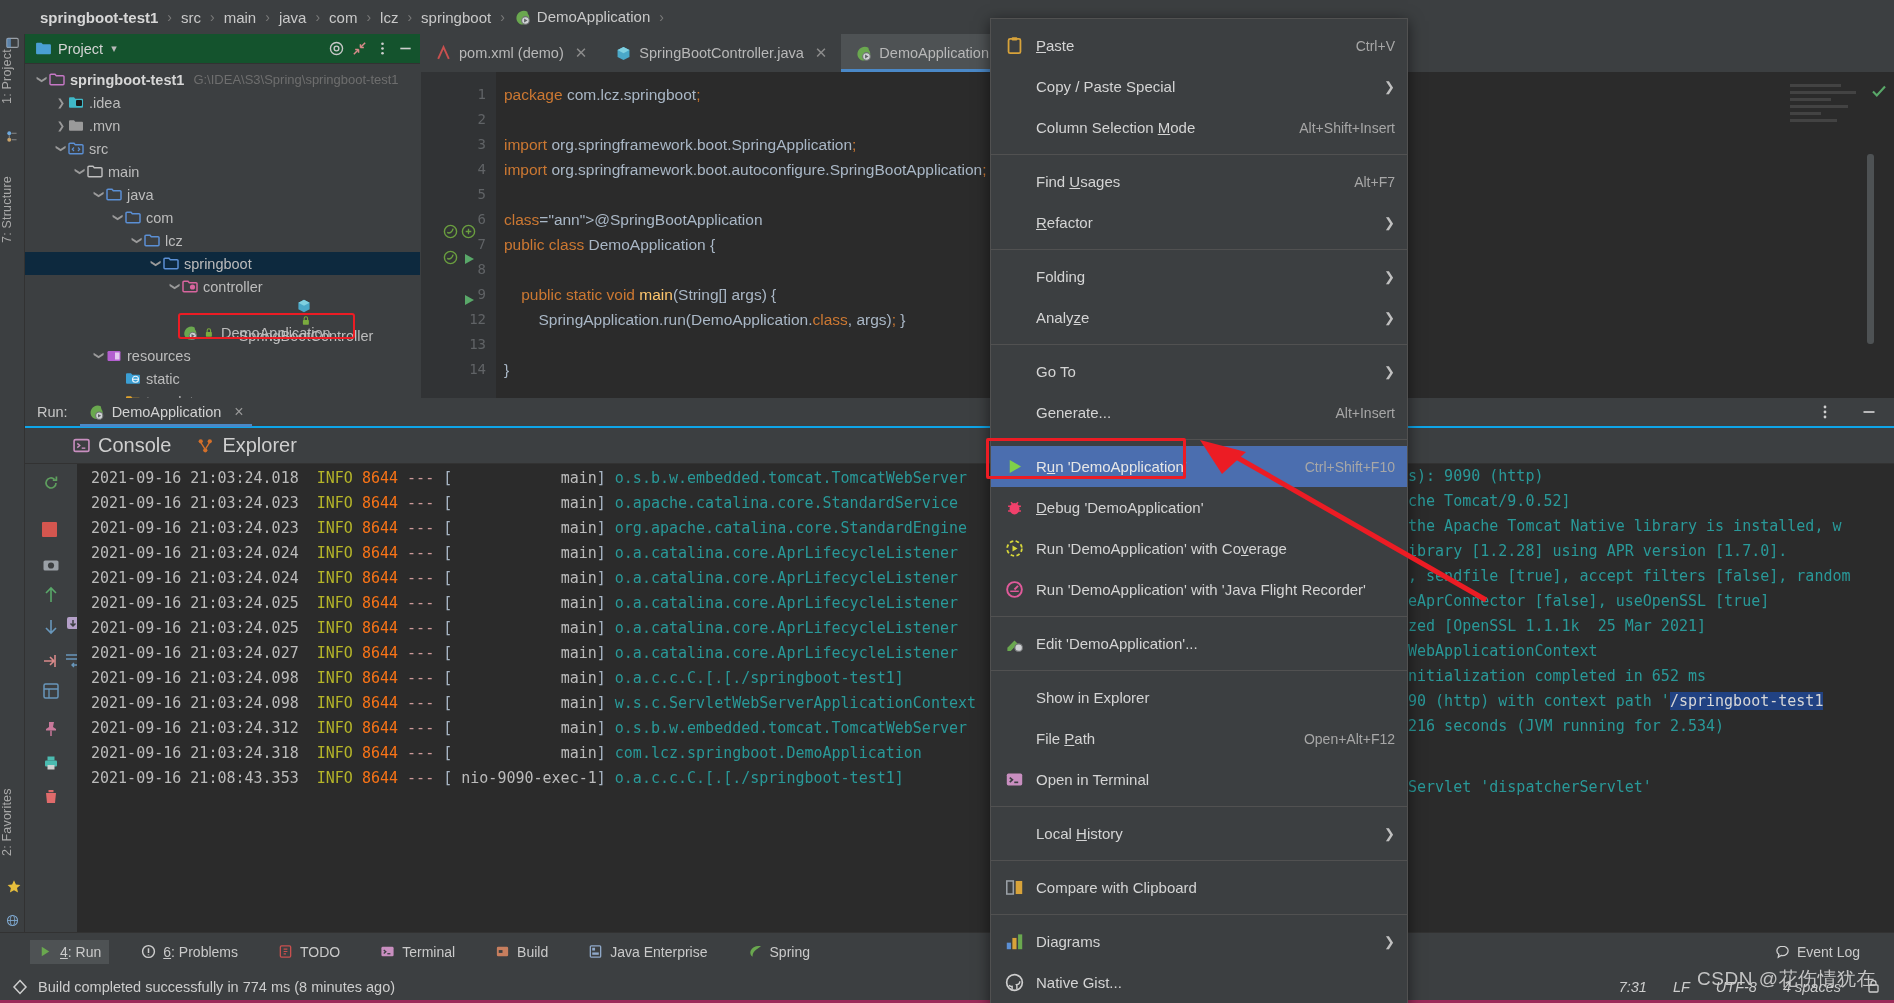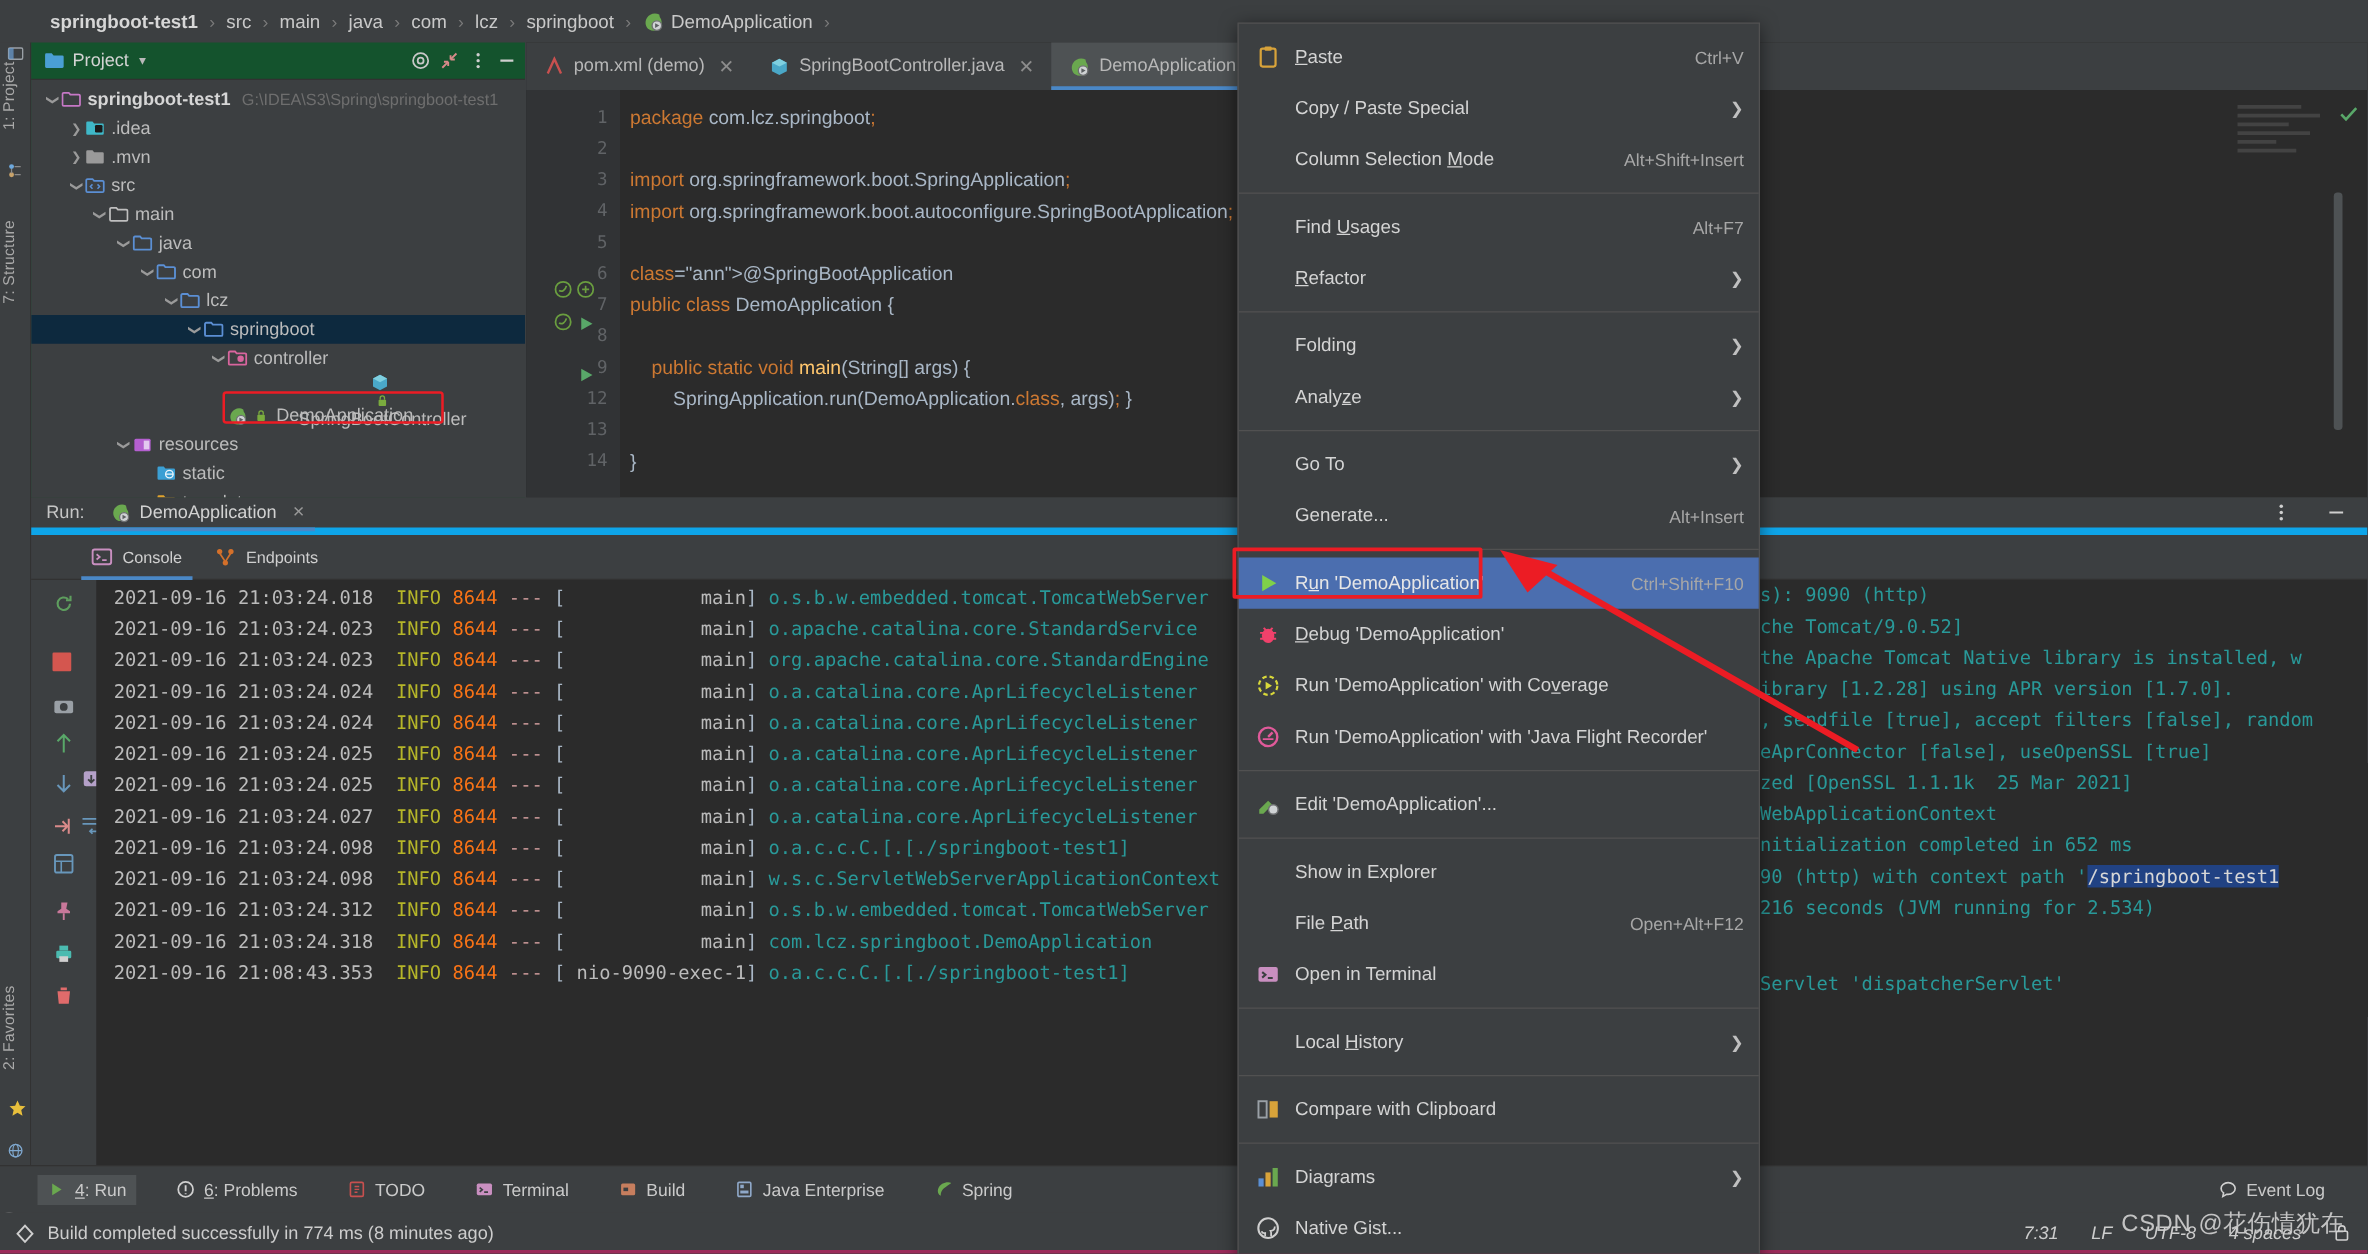--- a/index.html
+++ b/index.html
@@ -84,30 +84,30 @@
   .code{
     position:absolute;left:75px;top:38px;height:326px;right:0;
     font-family:Liberation Sans, sans-serif;font-size:15.5px;color:#a9b7c6;
     padding-top:10px;white-space:pre;overflow:hidden;
   }
   .cline{height:25px;line-height:25px;padding-left:8px;}
   .kw{color:#cc7832;} .fn{color:#ffc66d;}
 
   
   .runwin{position:absolute;left:25px;top:398px;width:1869px;height:534px;background:#3c3f41;}
-  .run-head{height:30px;display:flex;align-items:center;padding-left:12px;gap:12px;border-bottom:6px solid #0ea5e9;}
+  .run-head{height:30px;display:flex;align-items:center;padding-left:12px;gap:12px;border-bottom:2px solid #0ea5e9;}
   .run-label{font-size:14.5px;color:#c6c6c6;}
   .run-tab{
     display:flex;align-items:center;gap:7px;font-size:14.5px;color:#d2d2d2;
     height:30px;padding:0 8px;position:relative;
   }
   .run-tab:after{content:"";position:absolute;left:0;right:0;bottom:0;height:3px;background:#4a88c7;}
   .run-head .sp{flex:1;}
   .sub-tabs{height:36px;display:flex;align-items:center;padding-left:48px;gap:26px;border-bottom:1px solid #323232;}
-  .sub-tab{display:flex;align-items:center;gap:8px;font-size:13px;color:#cfcfcf;cursor:pointer;position:relative;}
+  .sub-tab{display:flex;align-items:center;gap:8px;font-size:20px;color:#cfcfcf;cursor:pointer;position:relative;}
   .sub-tab.active:after{content:"";position:absolute;left:-8px;right:-8px;bottom:-10px;height:3px;background:#4a88c7;}
 
   .run-side{position:absolute;left:0;top:66px;width:52px;bottom:0;background:#3c3f41;}
   .rs-ico{position:absolute;left:17px;width:18px;height:18px;cursor:pointer;}
 
   .console{
     position:absolute;left:52px;top:66px;right:0;bottom:0;background:#2b2b2b;
     font-family:"DejaVu Sans Mono",monospace;font-size:15px;overflow:hidden;
     padding-top:2px;
   }
@@ -487,21 +487,21 @@
           </svg>
           <span>Console</span>
         </div>
         <div class="sub-tab">
           <svg viewBox="0 0 16 16" style="width: 17px; height: 17px; flex: 0 0 auto;">
             <circle cx="3.5" cy="4" r="2" fill="#d4702a"></circle>
             <circle cx="12" cy="4" r="2" fill="#d4702a"></circle>
             <circle cx="7.8" cy="12.5" r="2" fill="#d4702a"></circle>
             <path d="M3.8 5.6l3.6 5.5M11.6 5.6L8.2 11" stroke="#d4702a" stroke-width="1.3"></path>
           </svg>
-          <span>Endpoints</span>
+          <span>Explorer</span>
         </div>
       </div>
 
     <div class="run-side">
       <svg class="rs-ico" style="top:10px" viewBox="0 0 18 18">
         <path d="M14 9a5 5 0 11-1.6-3.7" stroke="#5e9e5e" stroke-width="1.7" fill="none"></path>
         <path d="M14.4 2.6v3.6h-3.6" stroke="#5e9e5e" stroke-width="1.7" fill="none"></path>
       </svg>
       <div class="rs-ico" style="top:58px;background:#d4564f;border-radius:1px;width:15px;height:15px;"></div>
       <svg class="rs-ico" style="top:92px" viewBox="0 0 18 18">

